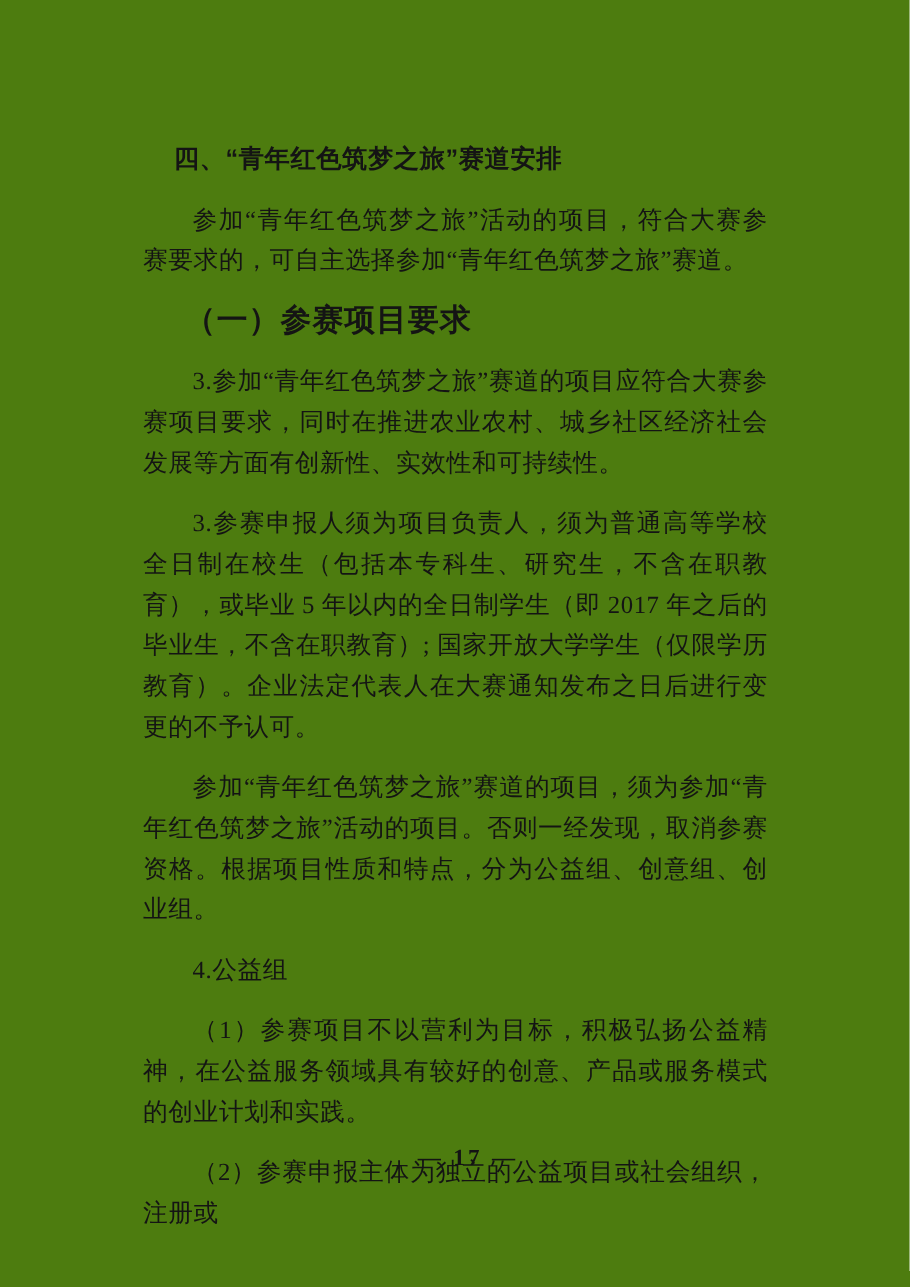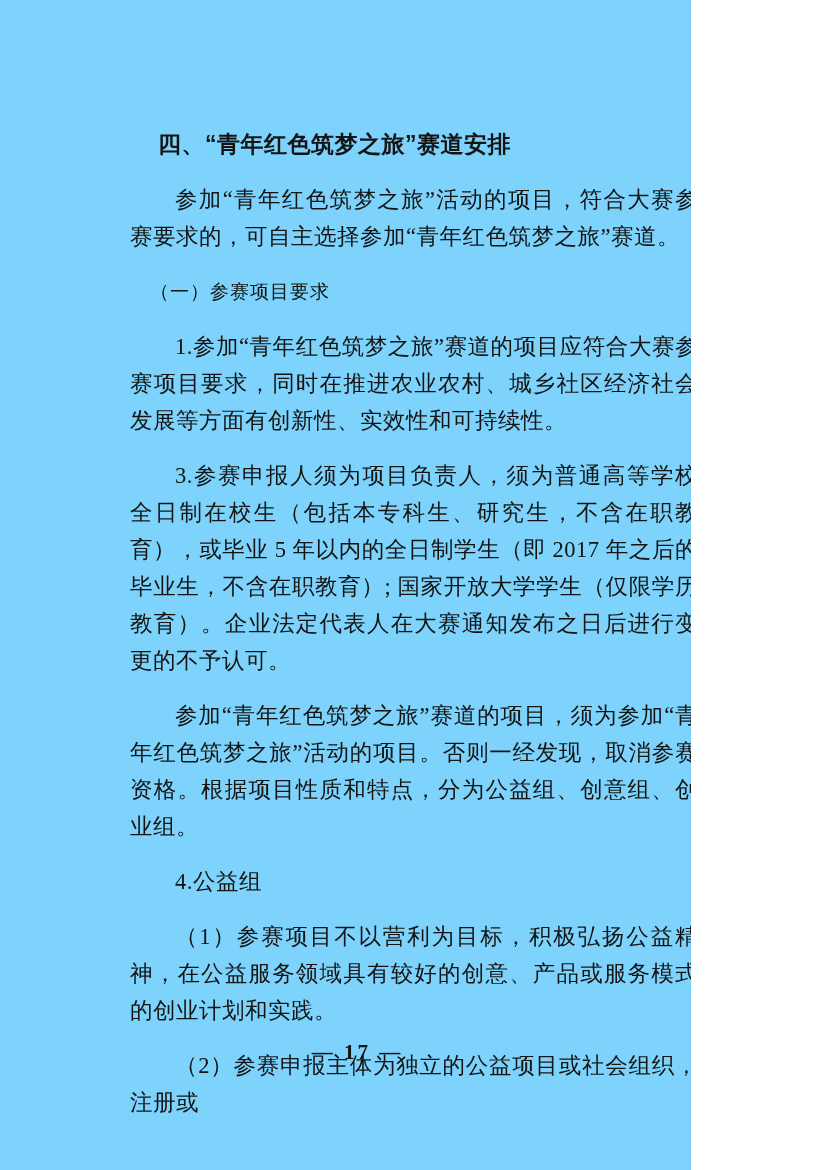--- a/index.html
+++ b/index.html
@@ -2,46 +2,46 @@
 <html><head>
 <meta charset="utf-8">
 <style>
   html, body {
     margin: 0;
     padding: 0;
     background: #ffffff;
   }
   .page {
     position: relative;
-    width: 691px;
+    width: 827px;
     height: 1170px;
-    background: #7dd3fc;
+    background: #4d7c0f;
     overflow: hidden;
   }
   .content {
     position: absolute;
     left: 112px;
     top: 126px;
     width: 604px;
   }
   .heading {
     font-family: "Liberation Sans", sans-serif;
     font-size: 23px;
     line-height: 37px;
     font-weight: 700;
     color: #141414;
     text-indent: 2em;
     margin: 0;
     letter-spacing: 0.5px;
   }
   .subheading {
     font-family: "Liberation Serif", serif;
-    font-size: 19px;
+    font-size: 28px;
     line-height: 37px;
-    font-weight: 400;
+    font-weight: 700;
     color: #141414;
     text-indent: 2em;
     margin: 0;
     letter-spacing: 1px;
   }
   .para {
     font-family: "Liberation Serif", serif;
     font-size: 22.5px;
     line-height: 37px;
     font-weight: 400;
@@ -66,21 +66,21 @@
   }
 </style>
 </head>
 <body>
 
 <div class="page">
   <div class="content">
     <h2 class="heading">四、“青年红色筑梦之旅”赛道安排</h2>
     <p class="para">参加“青年红色筑梦之旅”活动的项目，符合大赛参赛要求的，可自主选择参加“青年红色筑梦之旅”赛道。</p>
     <h3 class="subheading">（一）参赛项目要求</h3>
-    <p class="para">1.参加“青年红色筑梦之旅”赛道的项目应符合大赛参赛项目要求，同时在推进农业农村、城乡社区经济社会发展等方面有创新性、实效性和可持续性。</p>
+    <p class="para">3.参加“青年红色筑梦之旅”赛道的项目应符合大赛参赛项目要求，同时在推进农业农村、城乡社区经济社会发展等方面有创新性、实效性和可持续性。</p>
     <p class="para">3.参赛申报人须为项目负责人，须为普通高等学校全日制在校生（包括本专科生、研究生，不含在职教育），或毕业 5 年以内的全日制学生（即 2017 年之后的毕业生，不含在职教育）; 国家开放大学学生（仅限学历教育）。企业法定代表人在大赛通知发布之日后进行变更的不予认可。</p>
     <p class="para">参加“青年红色筑梦之旅”赛道的项目，须为参加“青年红色筑梦之旅”活动的项目。否则一经发现，取消参赛资格。根据项目性质和特点，分为公益组、创意组、创业组。</p>
     <p class="para">4.公益组</p>
     <p class="para">（1）参赛项目不以营利为目标，积极弘扬公益精神，在公益服务领域具有较好的创意、产品或服务模式的创业计划和实践。</p>
     <p class="para">（2）参赛申报主体为独立的公益项目或社会组织，注册或</p>
   </div>
   <p class="pagenum">— 17 —</p>
 </div>
 
 </body></html>

